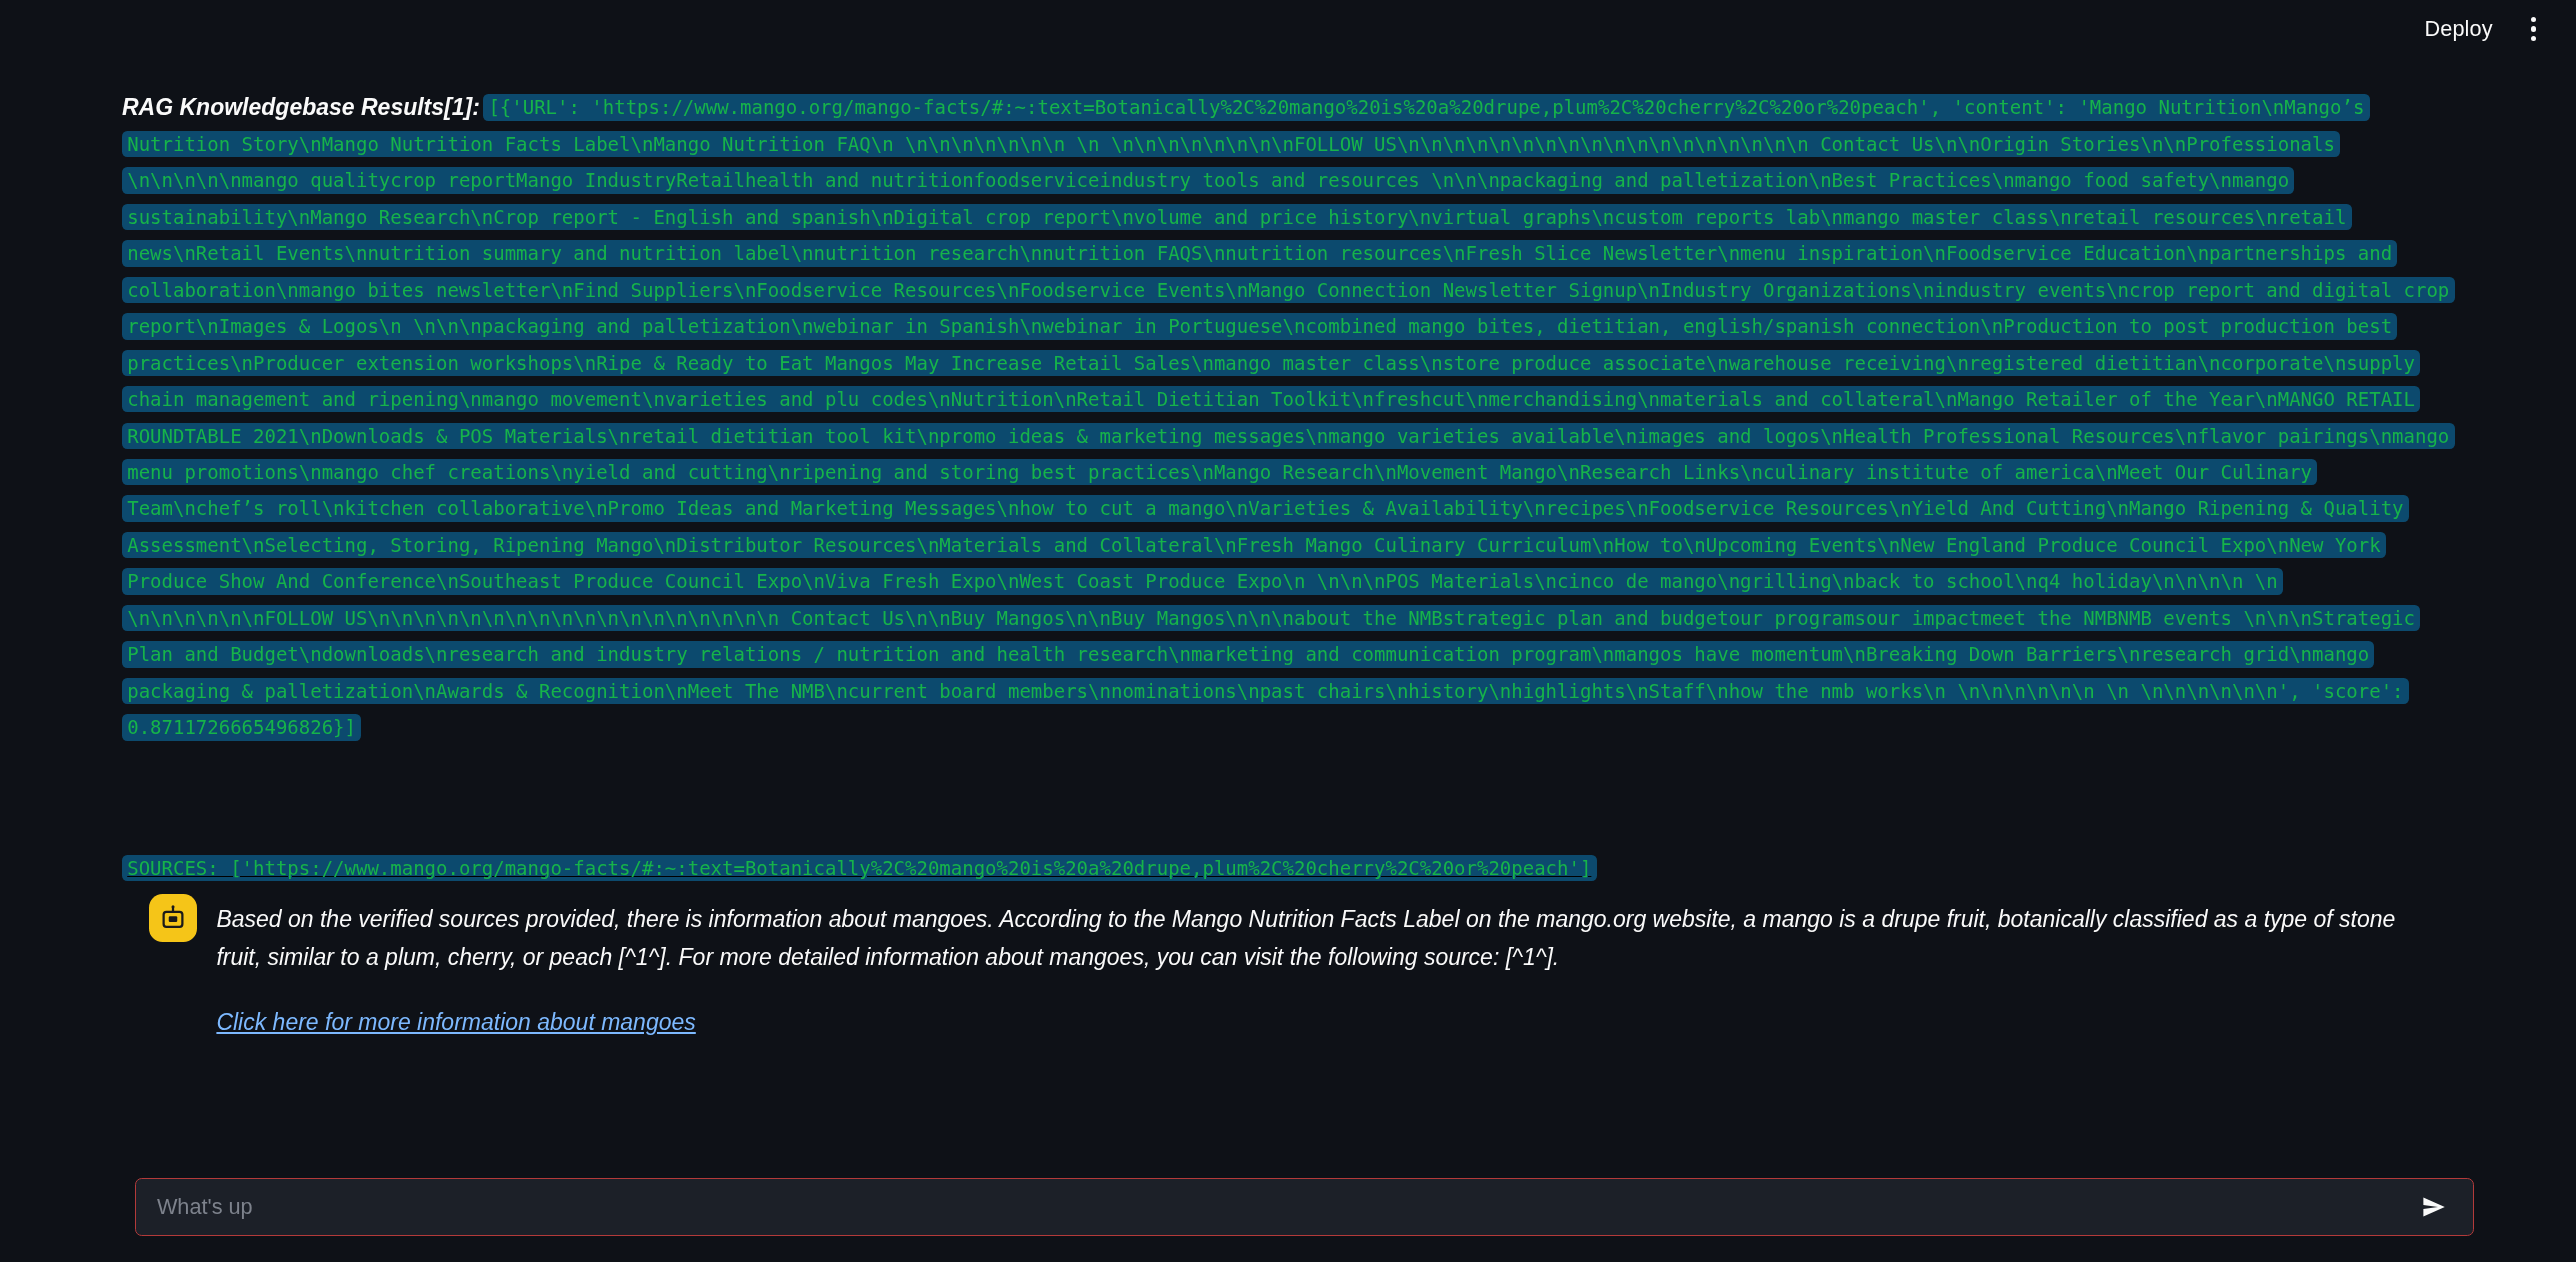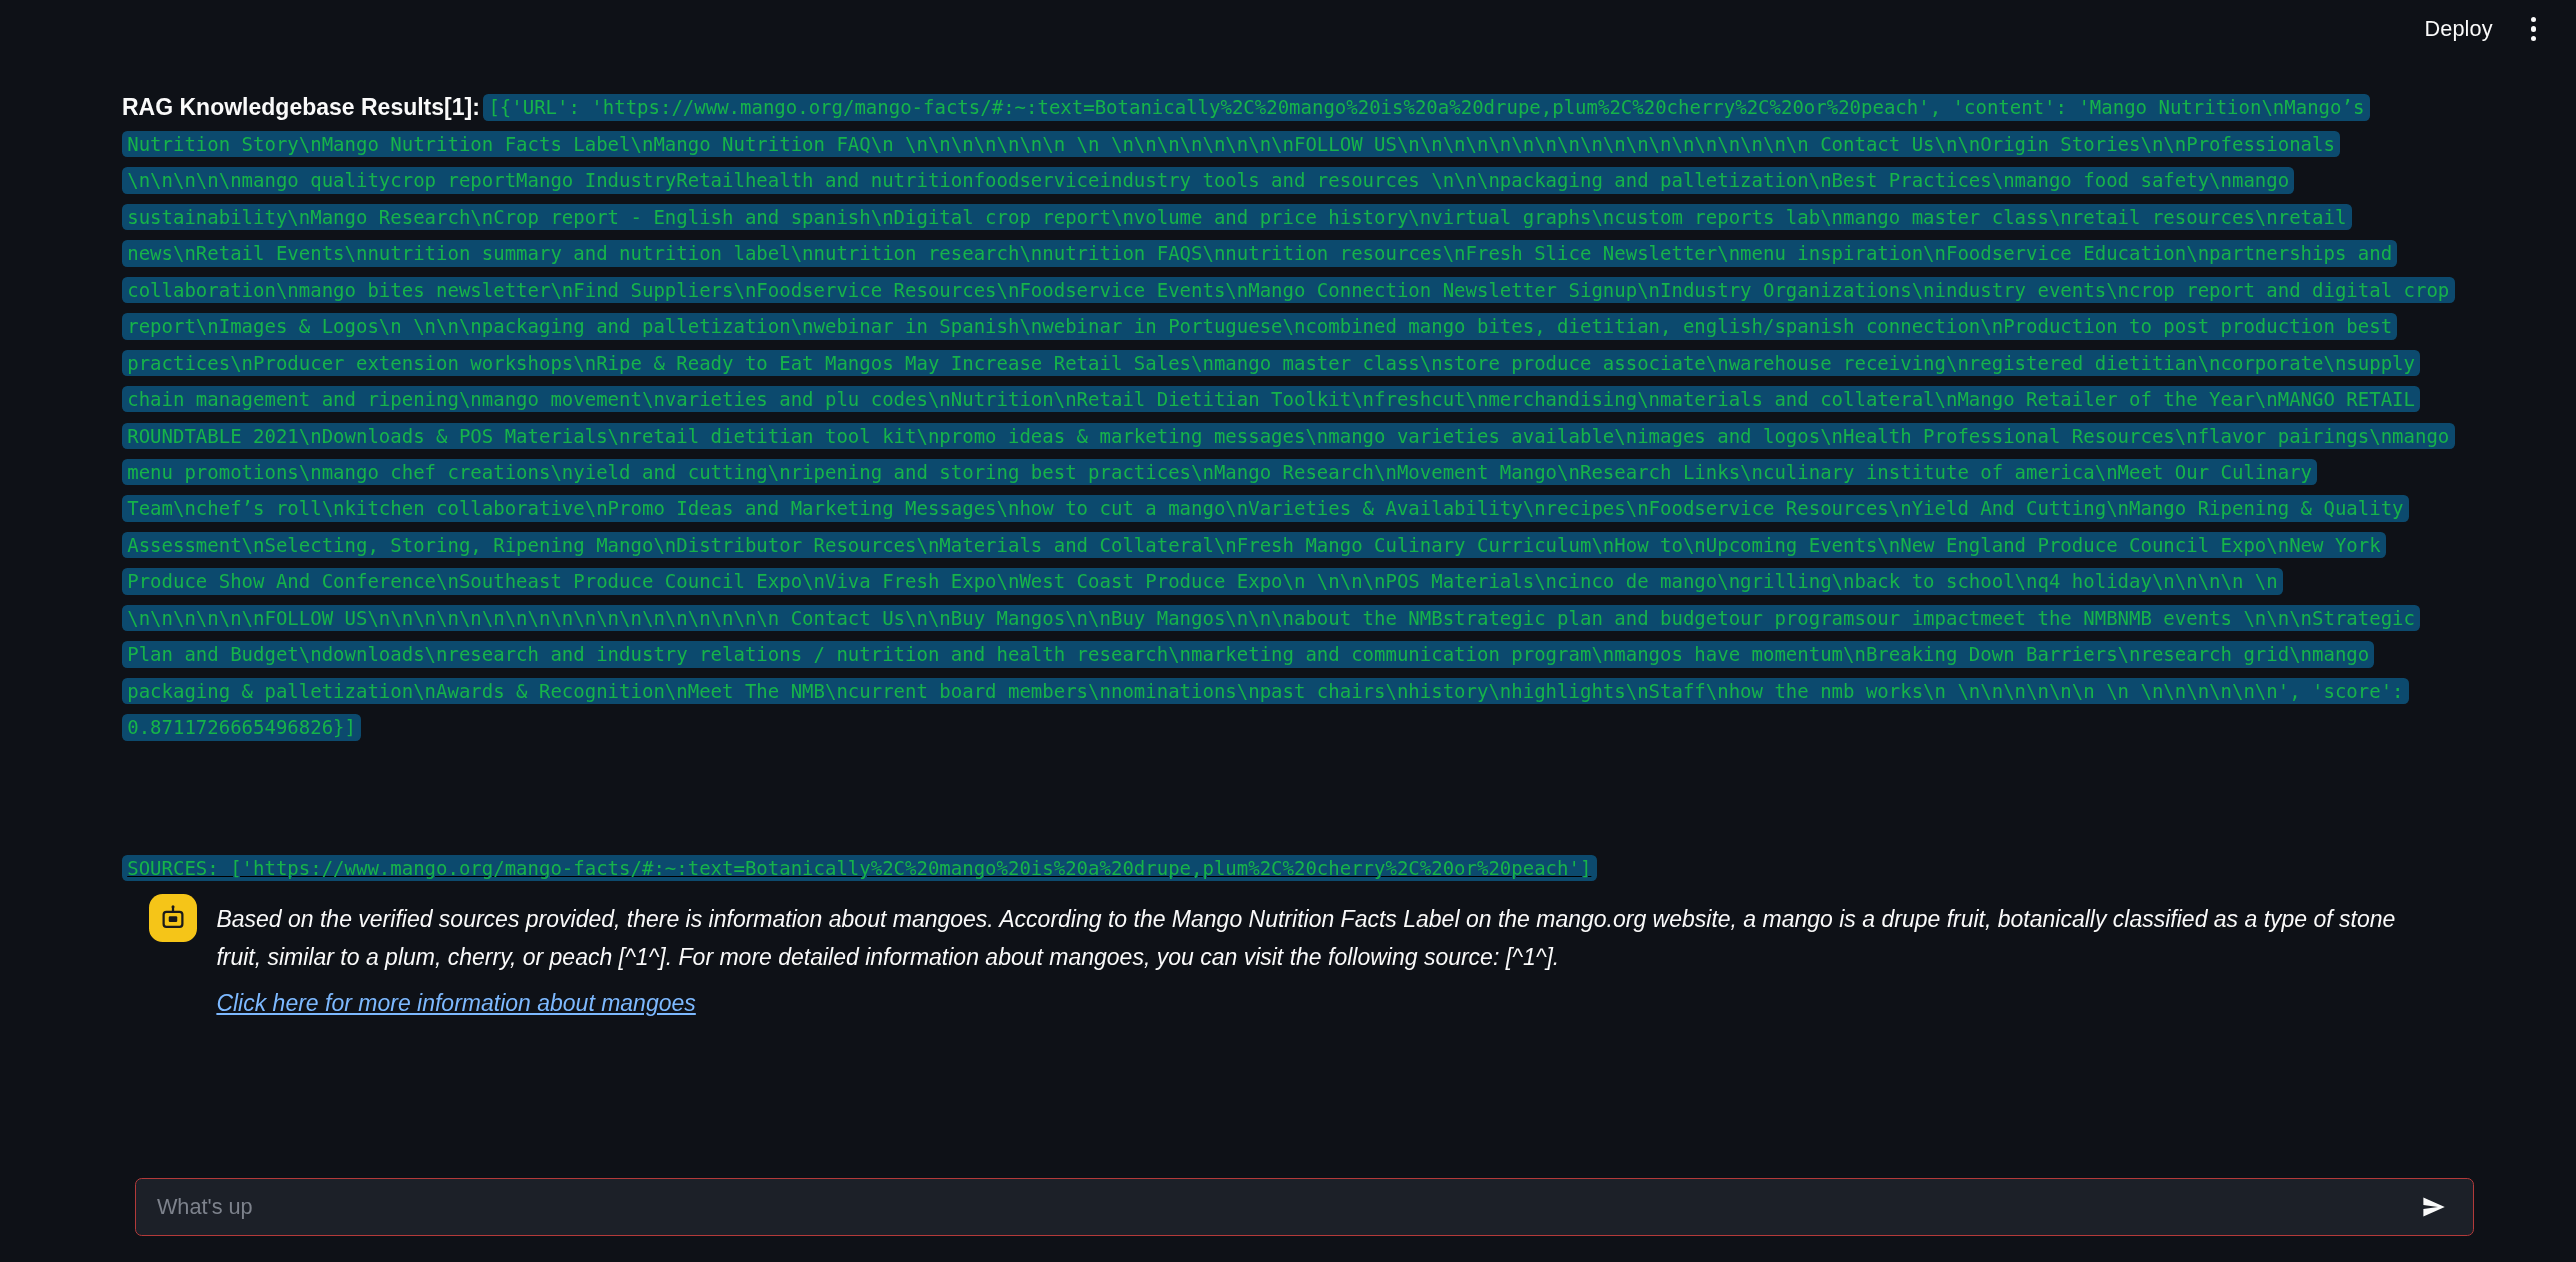--- a/index.html
+++ b/index.html
@@ -96,37 +96,38 @@
     line-height: 1.55;
     padding-top: 7.5px;
     max-width: 2249px;
   }
   .msg-text.assistant-body {
     font-size: 23px;
     line-height: 1.62;
   }
   .msg-link {
     display: inline-block;
-    margin-top: 14px;
+    margin-top: 33px;
     color: #7db9ff;
     font-size: 23px;
     text-decoration: underline;
     cursor: pointer;
   }
 
   
   .rag-wrap {
     padding: 18px 0 0 0;
     margin: 13.5px 0 0 0;
   }
   .rag-label {
     color: #fafafa;
     font-size: 23px;
     font-weight: 700;
     font-family: "Liberation Sans", sans-serif;
+    font-style: italic;
   }
   .code-inline {
     font-family: "DejaVu Sans Mono", monospace;
     font-size: 19px;
     line-height: 1.92;
     color: #16b34a;
     background: #0c4a6e;
     border-radius: 5.2px;
     padding: 2.2px 5.2px;
     box-decoration-break: clone;

